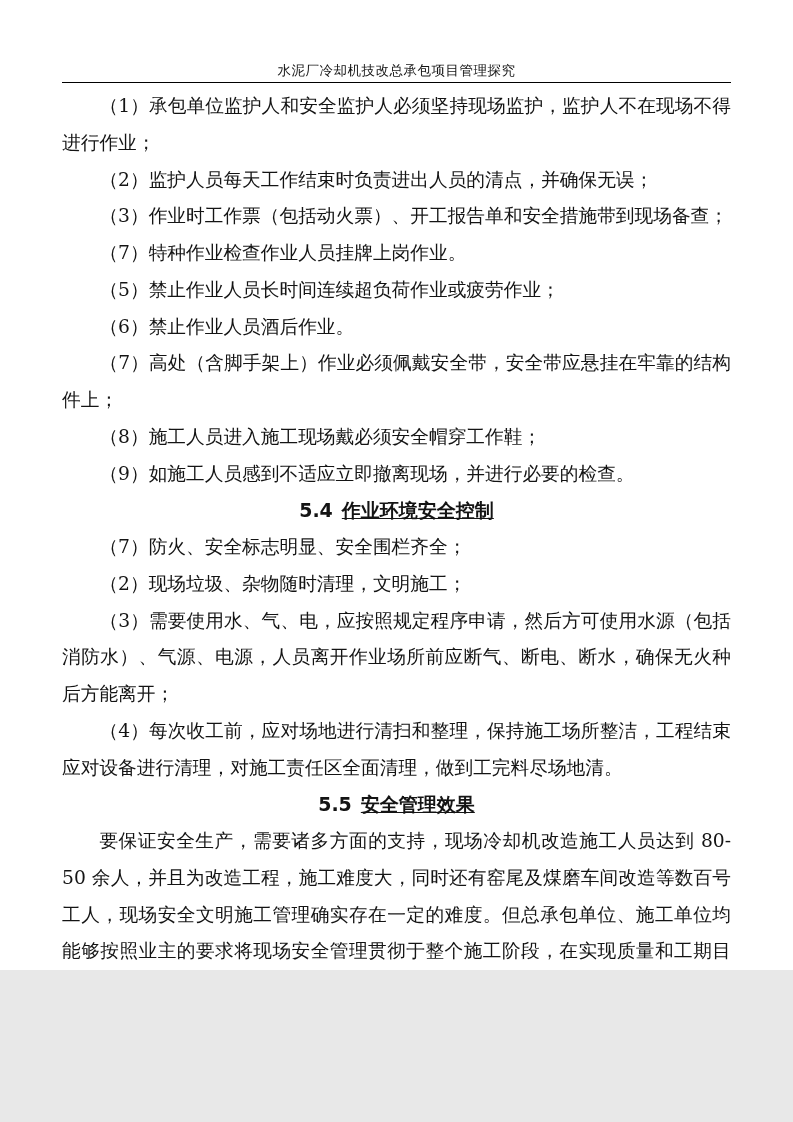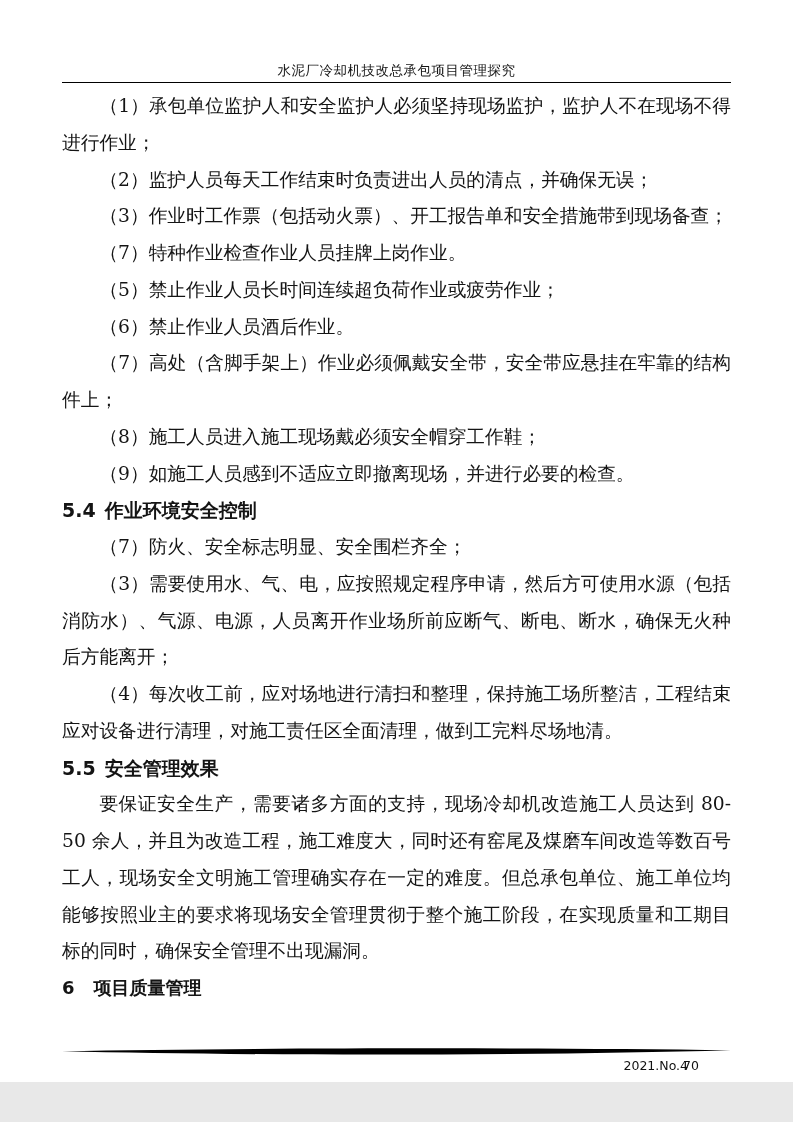--- a/index.html
+++ b/index.html
@@ -1,20 +1,20 @@
 <!DOCTYPE html>
 <html><head>
 <meta charset="utf-8">
 <style>
   * { box-sizing: border-box; }
   html, body { margin: 0; padding: 0; background: #e8e8e8; }
   .page {
     position: relative;
     width: 793px;
-    height: 1082px;
+    height: 970px;
     margin: 0 auto;
     background: #ffffff;
     font-family: "DejaVu Serif", "Liberation Serif", serif;
     color: #141414;
     overflow: hidden;
   }
   
   .page-header {
     position: absolute;
     top: 61px;
@@ -44,22 +44,23 @@
     text-justify: inter-ideograph;
   }
   .doc-body p {
     margin: 0;
     text-indent: 2em;
   }
   .sec-heading {
     margin: 0;
     font-family: "DejaVu Sans", "Liberation Sans", sans-serif;
     font-weight: bold;
-    text-align: left;
+    text-align: center;
     line-height: 36.75px;
+    text-decoration: underline;
   }
   .sec-heading.level2 { font-size: 19px; }
   .sec-heading.level1 { font-size: 18px; }
   .sec-heading .sec-num { display: inline-block; }
   .sec-heading.level2 .sec-num { margin-right: 9px; }
   .sec-heading.level1 .sec-num { margin-right: 19px; }
   
   .page-footer {
     position: absolute;
     top: 1047px;
@@ -111,20 +112,21 @@
     <p>（6）禁止作业人员酒后作业。</p>
     <p>（7）高处（含脚手架上）作业必须佩戴安全带，安全带应悬挂在牢靠的结构件上；</p>
     <p>（8）施工人员进入施工现场戴必须安全帽穿工作鞋；</p>
     <p>（9）如施工人员感到不适应立即撤离现场，并进行必要的检查。</p>
 
     <h2 class="sec-heading level2">
       <span class="sec-num">5.4</span><span>作业环境安全控制</span>
     </h2>
 
     <p>（7）防火、安全标志明显、安全围栏齐全；</p>
+    <p>（2）现场垃圾、杂物随时清理，文明施工；</p>
     <p>（3）需要使用水、气、电，应按照规定程序申请，然后方可使用水源（包括消防水）、气源、电源，人员离开作业场所前应断气、断电、断水，确保无火种后方能离开；</p>
     <p>（4）每次收工前，应对场地进行清扫和整理，保持施工场所整洁，工程结束应对设备进行清理，对施工责任区全面清理，做到工完料尽场地清。</p>
 
     <h2 class="sec-heading level2">
       <span class="sec-num">5.5</span><span>安全管理效果</span>
     </h2>
 
     <p>要保证安全生产，需要诸多方面的支持，现场冷却机改造施工人员达到 80-50 余人，并且为改造工程，施工难度大，同时还有窑尾及煤磨车间改造等数百号工人，现场安全文明施工管理确实存在一定的难度。但总承包单位、施工单位均能够按照业主的要求将现场安全管理贯彻于整个施工阶段，在实现质量和工期目标的同时，确保安全管理不出现漏洞。</p>
 
     <h1 class="sec-heading level1">

